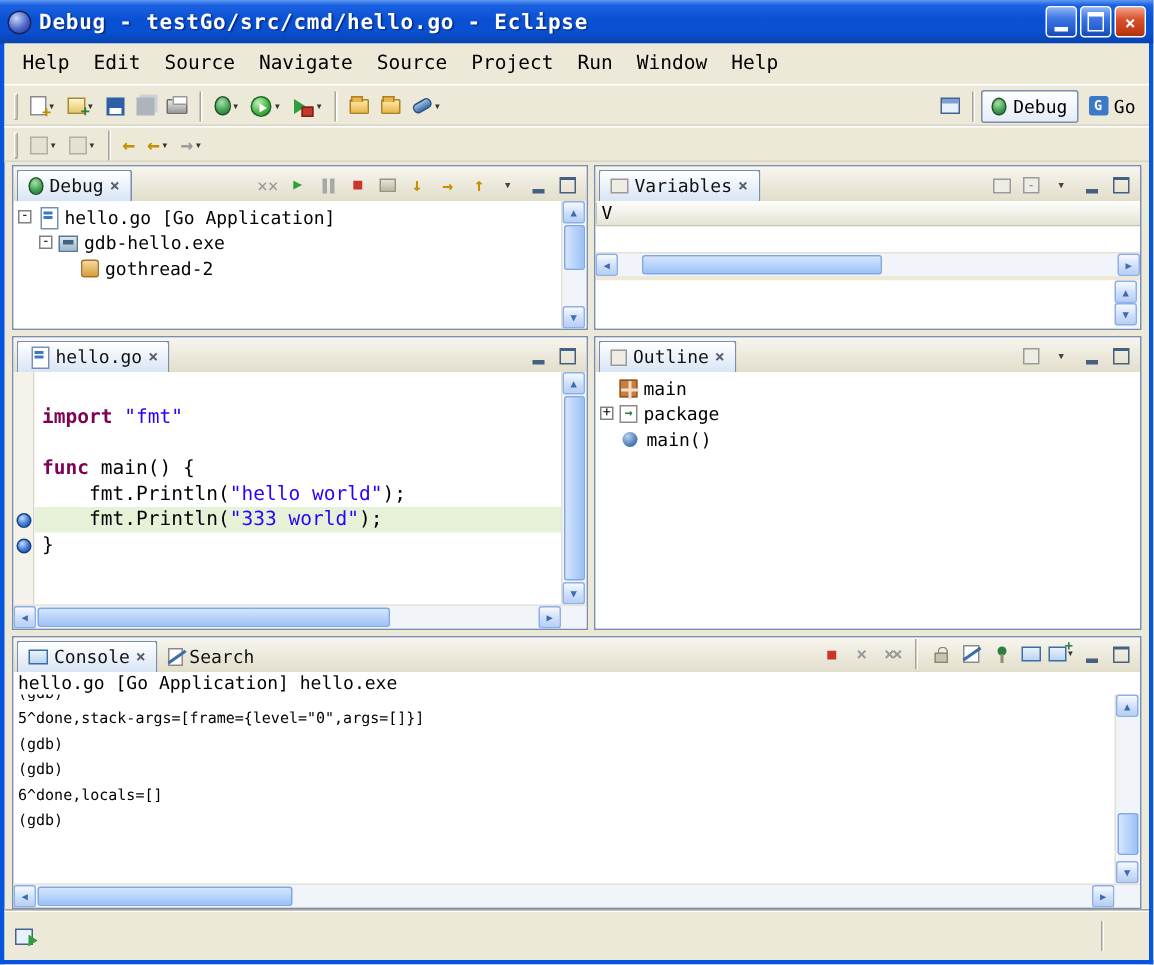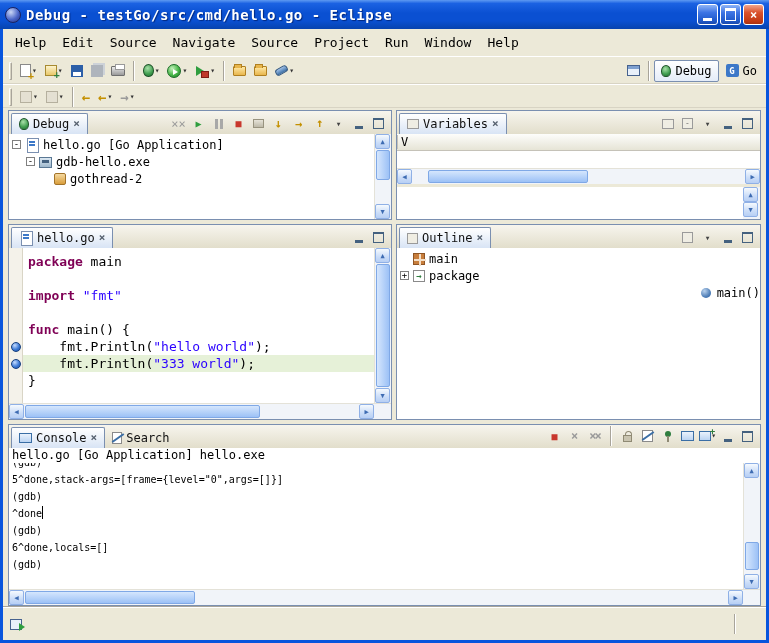--- a/index.html
+++ b/index.html
@@ -424,21 +424,20 @@
             <div class="gutter-line"></div>
             <div class="gutter-line">
               <span class="bp-marker"></span>
             </div>
             <div class="gutter-line">
               <span class="bp-marker"></span>
             </div>
             <div class="gutter-line"></div>
           </div>
         <div class="code-area" id="code-lines">
-            <div class="code-line"><span class="tok-kw">package</span><span class="tok-pl"> main</span></div>
             <div class="code-line"></div>
             <div class="code-line"><span class="tok-kw">import</span><span class="tok-pl"> </span><span class="tok-str">"fmt"</span></div>
             <div class="code-line"></div>
             <div class="code-line"><span class="tok-kw">func</span><span class="tok-pl"> main() {</span></div>
             <div class="code-line"><span class="tok-pl">    fmt.Println(</span><span class="tok-str">"hello world"</span><span class="tok-pl">);</span></div>
             <div class="code-line current"><span class="tok-pl">    fmt.Println(</span><span class="tok-str">"333 world"</span><span class="tok-pl">);</span></div>
             <div class="code-line"><span class="tok-pl">}</span></div>
           </div>
         <div class="sbv">
           <span class="sb-btn glyph">▲</span>
@@ -484,21 +483,21 @@
           <div class="tree-row" style="padding-left: 3px;">
             <span class="expander blank"></span>
             <span class="nicon ni-package"></span>
             <span class="tree-label">main</span>
           </div>
           <div class="tree-row" style="padding-left: 3px;">
             <span class="expander">+</span>
             <span class="nicon ni-imports"></span>
             <span class="tree-label">package</span>
           </div>
-          <div class="tree-row" style="padding-left: 3px; justify-content: flex-end;">
+          <div class="tree-row" style="padding-left: 3px;">
             <span class="expander blank"></span>
             <span class="nicon ni-function"></span>
             <span class="tree-label">main()</span>
           </div>
         </div>
     </div>
 
     <div class="view console">
       <div class="view-header">
         <div class="tab selected">
@@ -545,21 +544,20 @@
             </span>
         </div>
       </div>
       <div class="console-proc">hello.go [Go Application] hello.exe</div>
       <div class="console-body">
         <div class="console-clip">
           <div id="console-lines">
               <div class="console-line">(gdb)</div>
               <div class="console-line">5^done,stack-args=[frame={level="0",args=[]}]</div>
               <div class="console-line">(gdb)</div>
-              <div class="console-line">^done<span class="caret"></span></div>
               <div class="console-line">(gdb)</div>
               <div class="console-line">6^done,locals=[]</div>
               <div class="console-line">(gdb)</div>
             </div>
         </div>
         <div class="sbv">
           <span class="sb-btn glyph">▲</span>
           <span class="sb-track">
               <span class="sb-thumb-v" style="bottom:4px;height:28px;"></span>
             </span>

